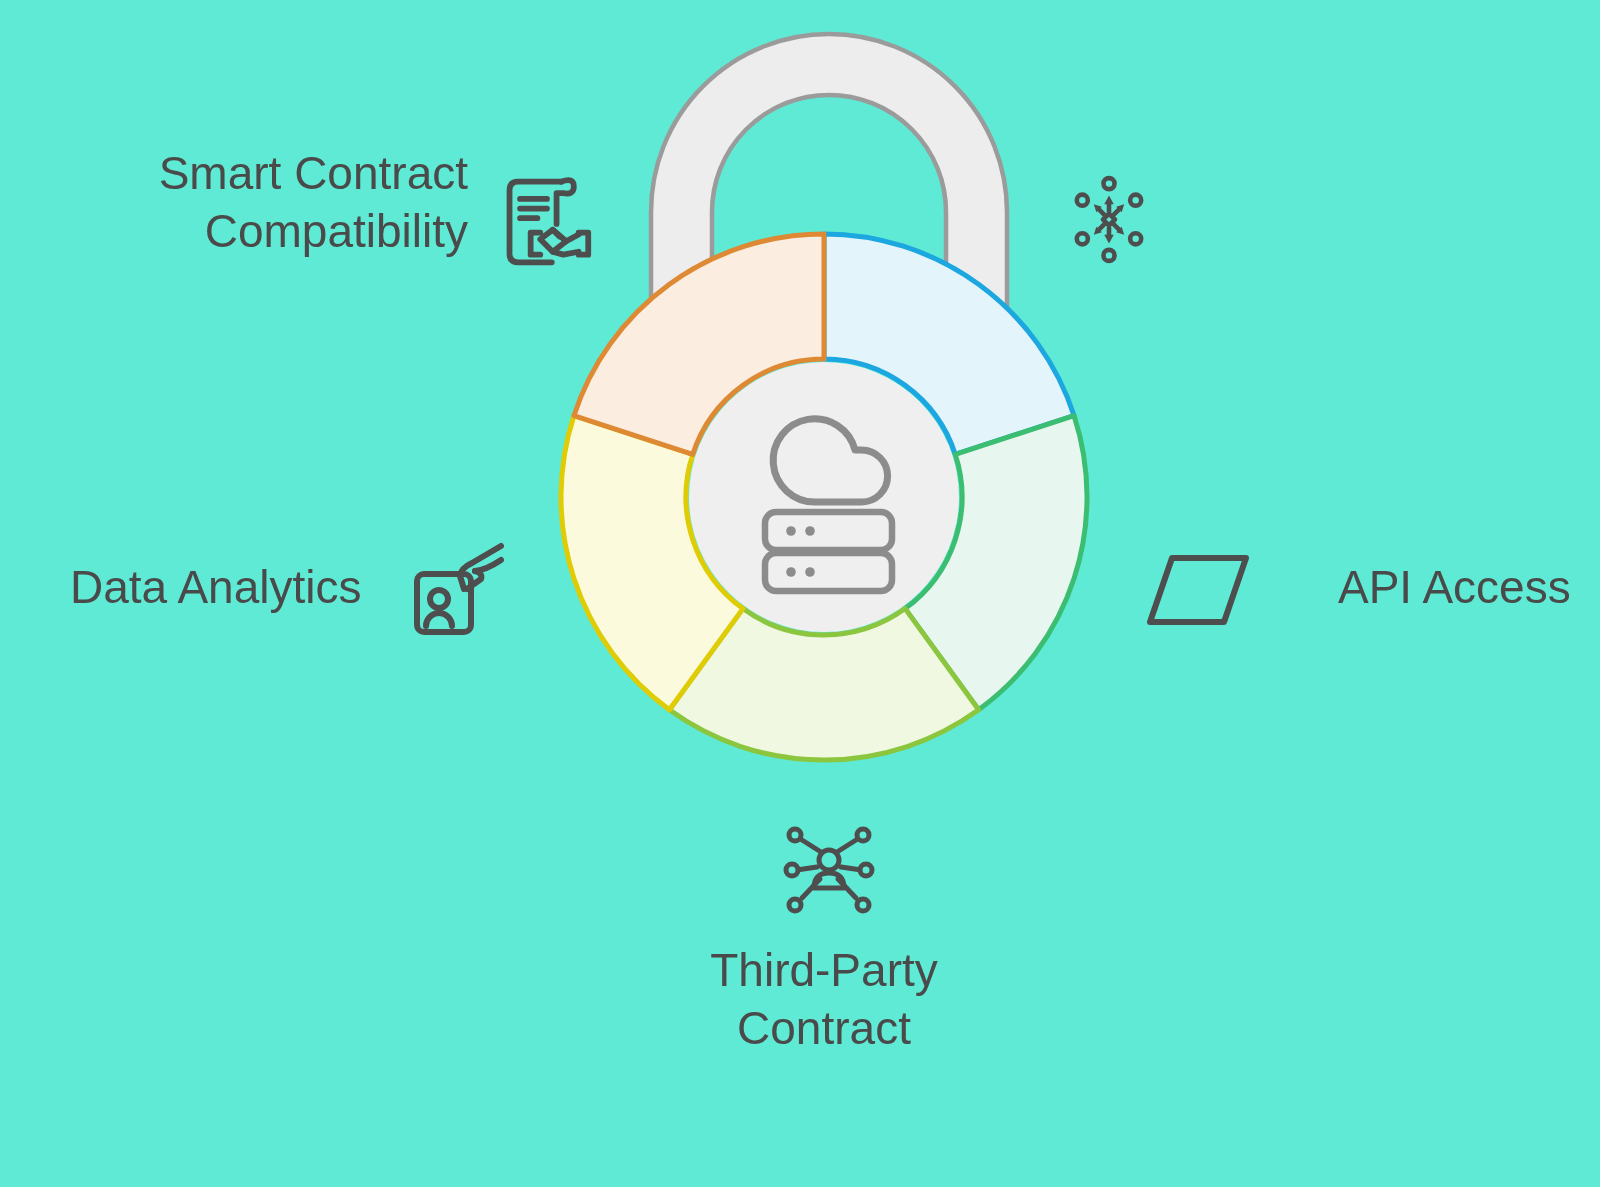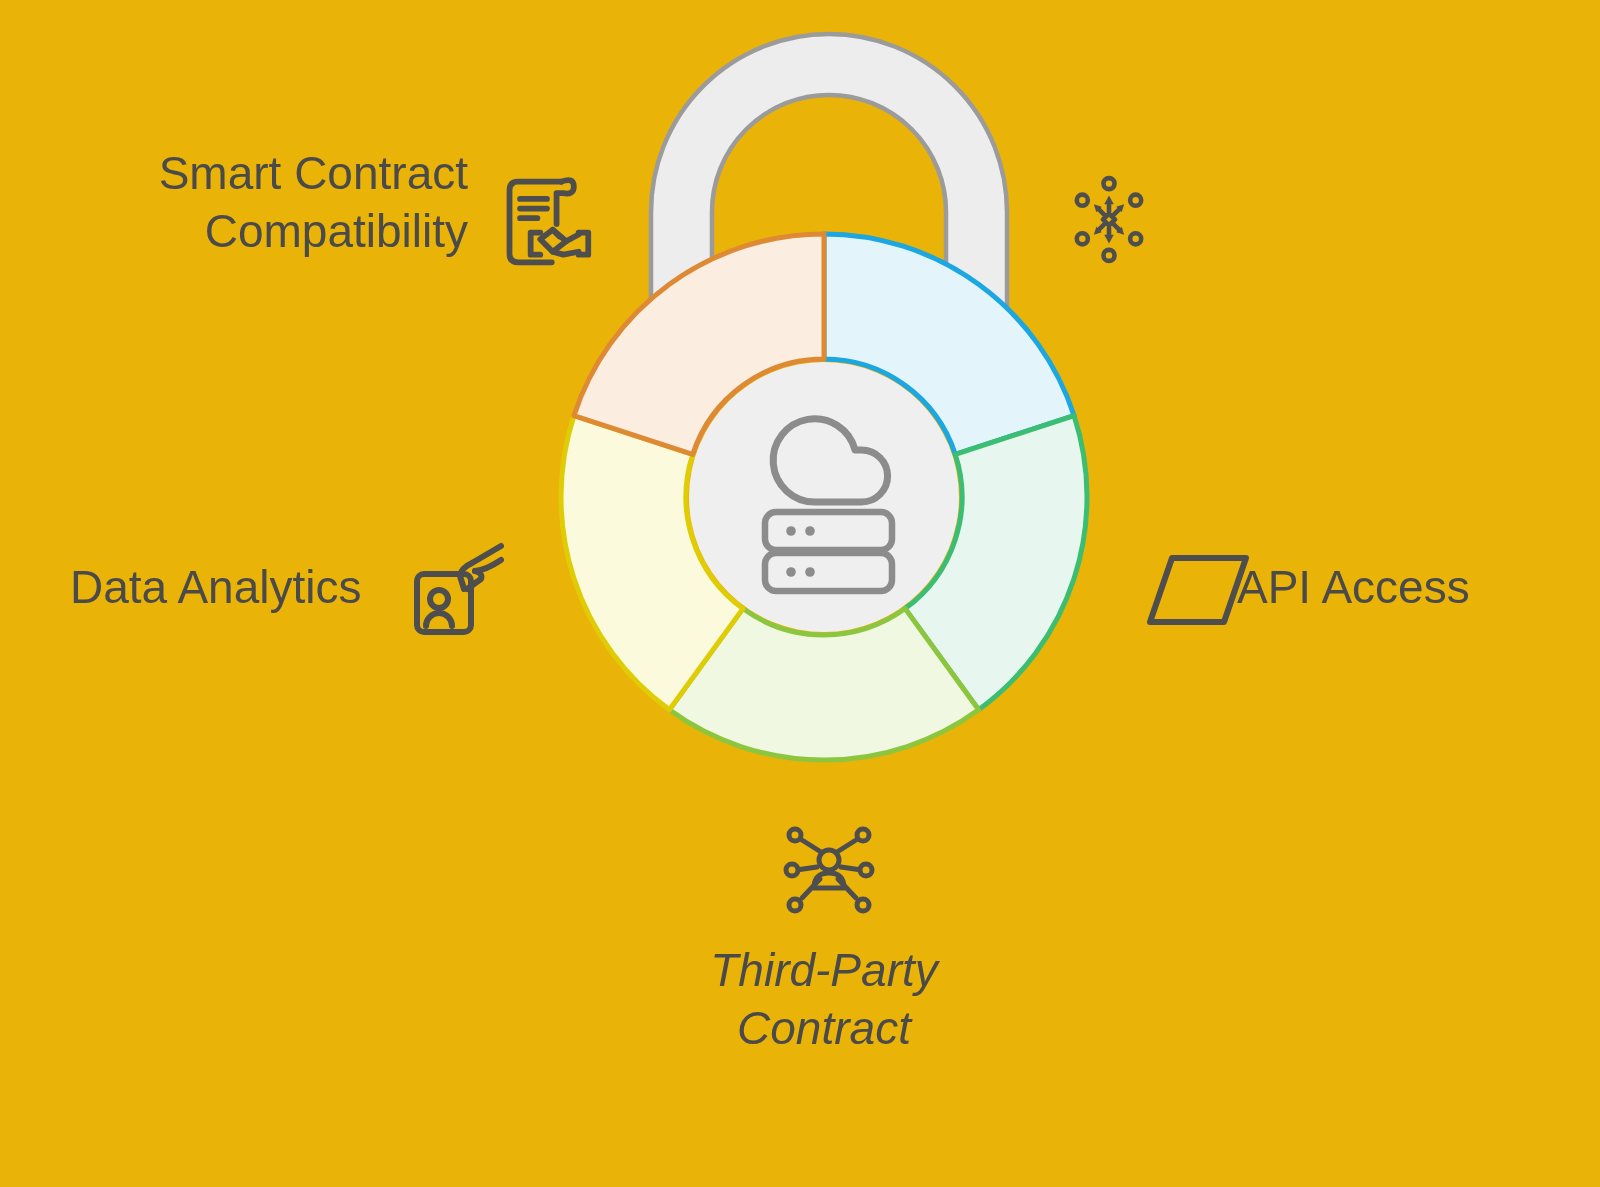--- a/index.html
+++ b/index.html
@@ -1,20 +1,20 @@
 <!DOCTYPE html>
 <html><head>
 <meta charset="utf-8">
 <style>
   html,body{margin:0;padding:0;background:#000;}
-  .canvas{position:relative;width:1600px;height:1187px;background:#eab308;overflow:hidden;
+  .canvas{position:relative;width:1600px;height:1187px;background:#5eead4;overflow:hidden;
           font-family:"Liberation Sans",sans-serif;}
   .label{position:absolute;font-size:46px;line-height:58px;color:#4a4a4a;white-space:nowrap;}
   .label.right{text-align:right;}
-  .label.center{text-align:center;white-space:normal;font-style:italic;}
+  .label.center{text-align:center;white-space:normal;}
   .icon-abs{position:absolute;}
   .lk{stroke:#4e4e4e;stroke-width:6;fill:none;stroke-linecap:round;stroke-linejoin:round;}
   .lk5{stroke:#4e4e4e;stroke-width:5;fill:none;stroke-linecap:round;stroke-linejoin:round;}
   .lkfill{fill:#4e4e4e;stroke:none;}
   .seg{stroke-width:5;stroke-linejoin:round;}
   .seg-orange{fill:#fbede0;stroke:#de8a35;}
   .seg-blue{fill:#e3f4fb;stroke:#1ca7e0;}
   .seg-green{fill:#e7f6ee;stroke:#3bbd72;}
   .seg-lime{fill:#f0f8e2;stroke:#8cc63f;}
   .seg-yellow{fill:#fcfadc;stroke:#e0cc05;}
@@ -98,21 +98,21 @@
   </div>
   <svg class="icon-abs" style="left:406px;top:536px" width="100" height="106" viewBox="0 0 100 106">
     <rect class="lk" x="11" y="38" width="54" height="58" rx="7"></rect>
     <circle class="lk" cx="33" cy="63" r="9"></circle>
     <path class="lk" d="M20 90 A13 13 0 0 1 46 90"></path>
     <path class="lk" d="M95 10 L66 27 Q55 32 54 40 L58 53"></path>
     <path class="lk" d="M95 24 Q80 34 69 35"></path>
     <path class="lk" d="M69 35 Q77 37 75 43 L61 53"></path>
   </svg>
 
-  <div class="label" style="left:1237px;top:558px">
+  <div class="label" style="left:1338px;top:558px">
     <div>API Access</div>
   </div>
   <svg class="icon-abs" style="left:1143px;top:550px" width="110" height="80" viewBox="0 0 110 80">
     <polygon class="lk" stroke-width="7" points="29,8 103,8 81,72 7,72"></polygon>
   </svg>
 
   <div class="label center" style="left:524px;top:941px;width:600px">
     <div>Third-Party</div>
     <div>Contract</div>
   </div>

